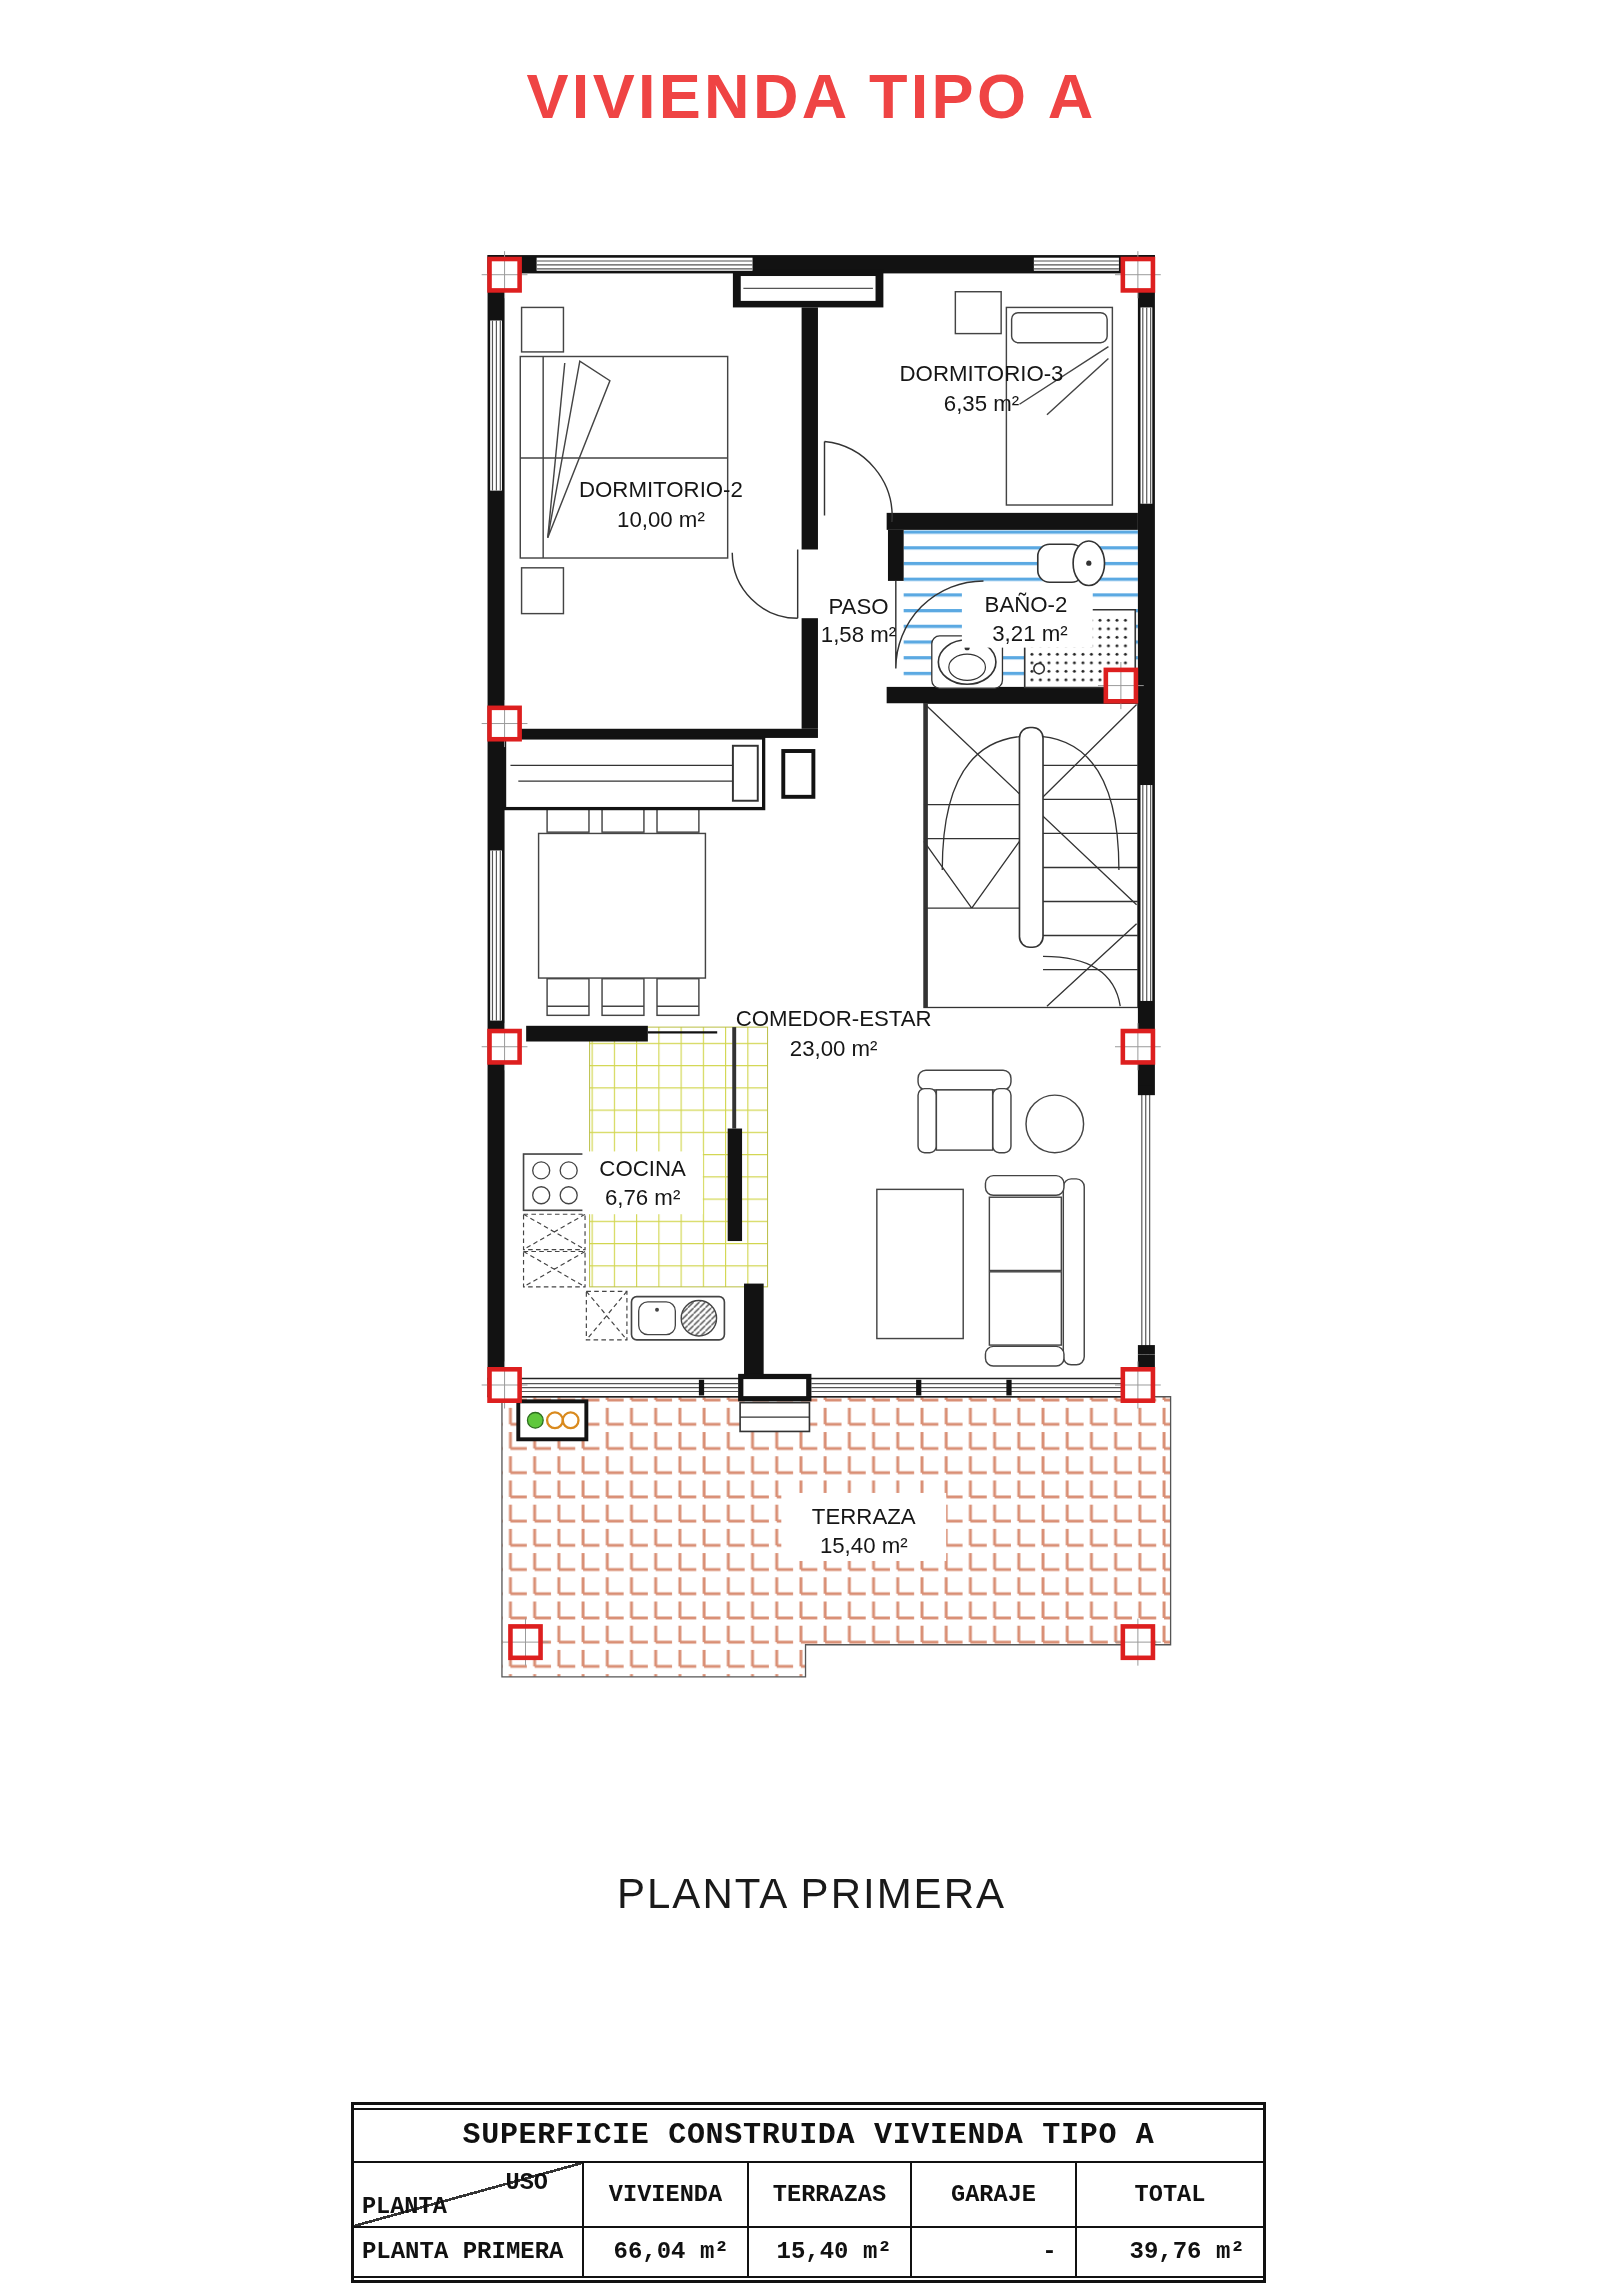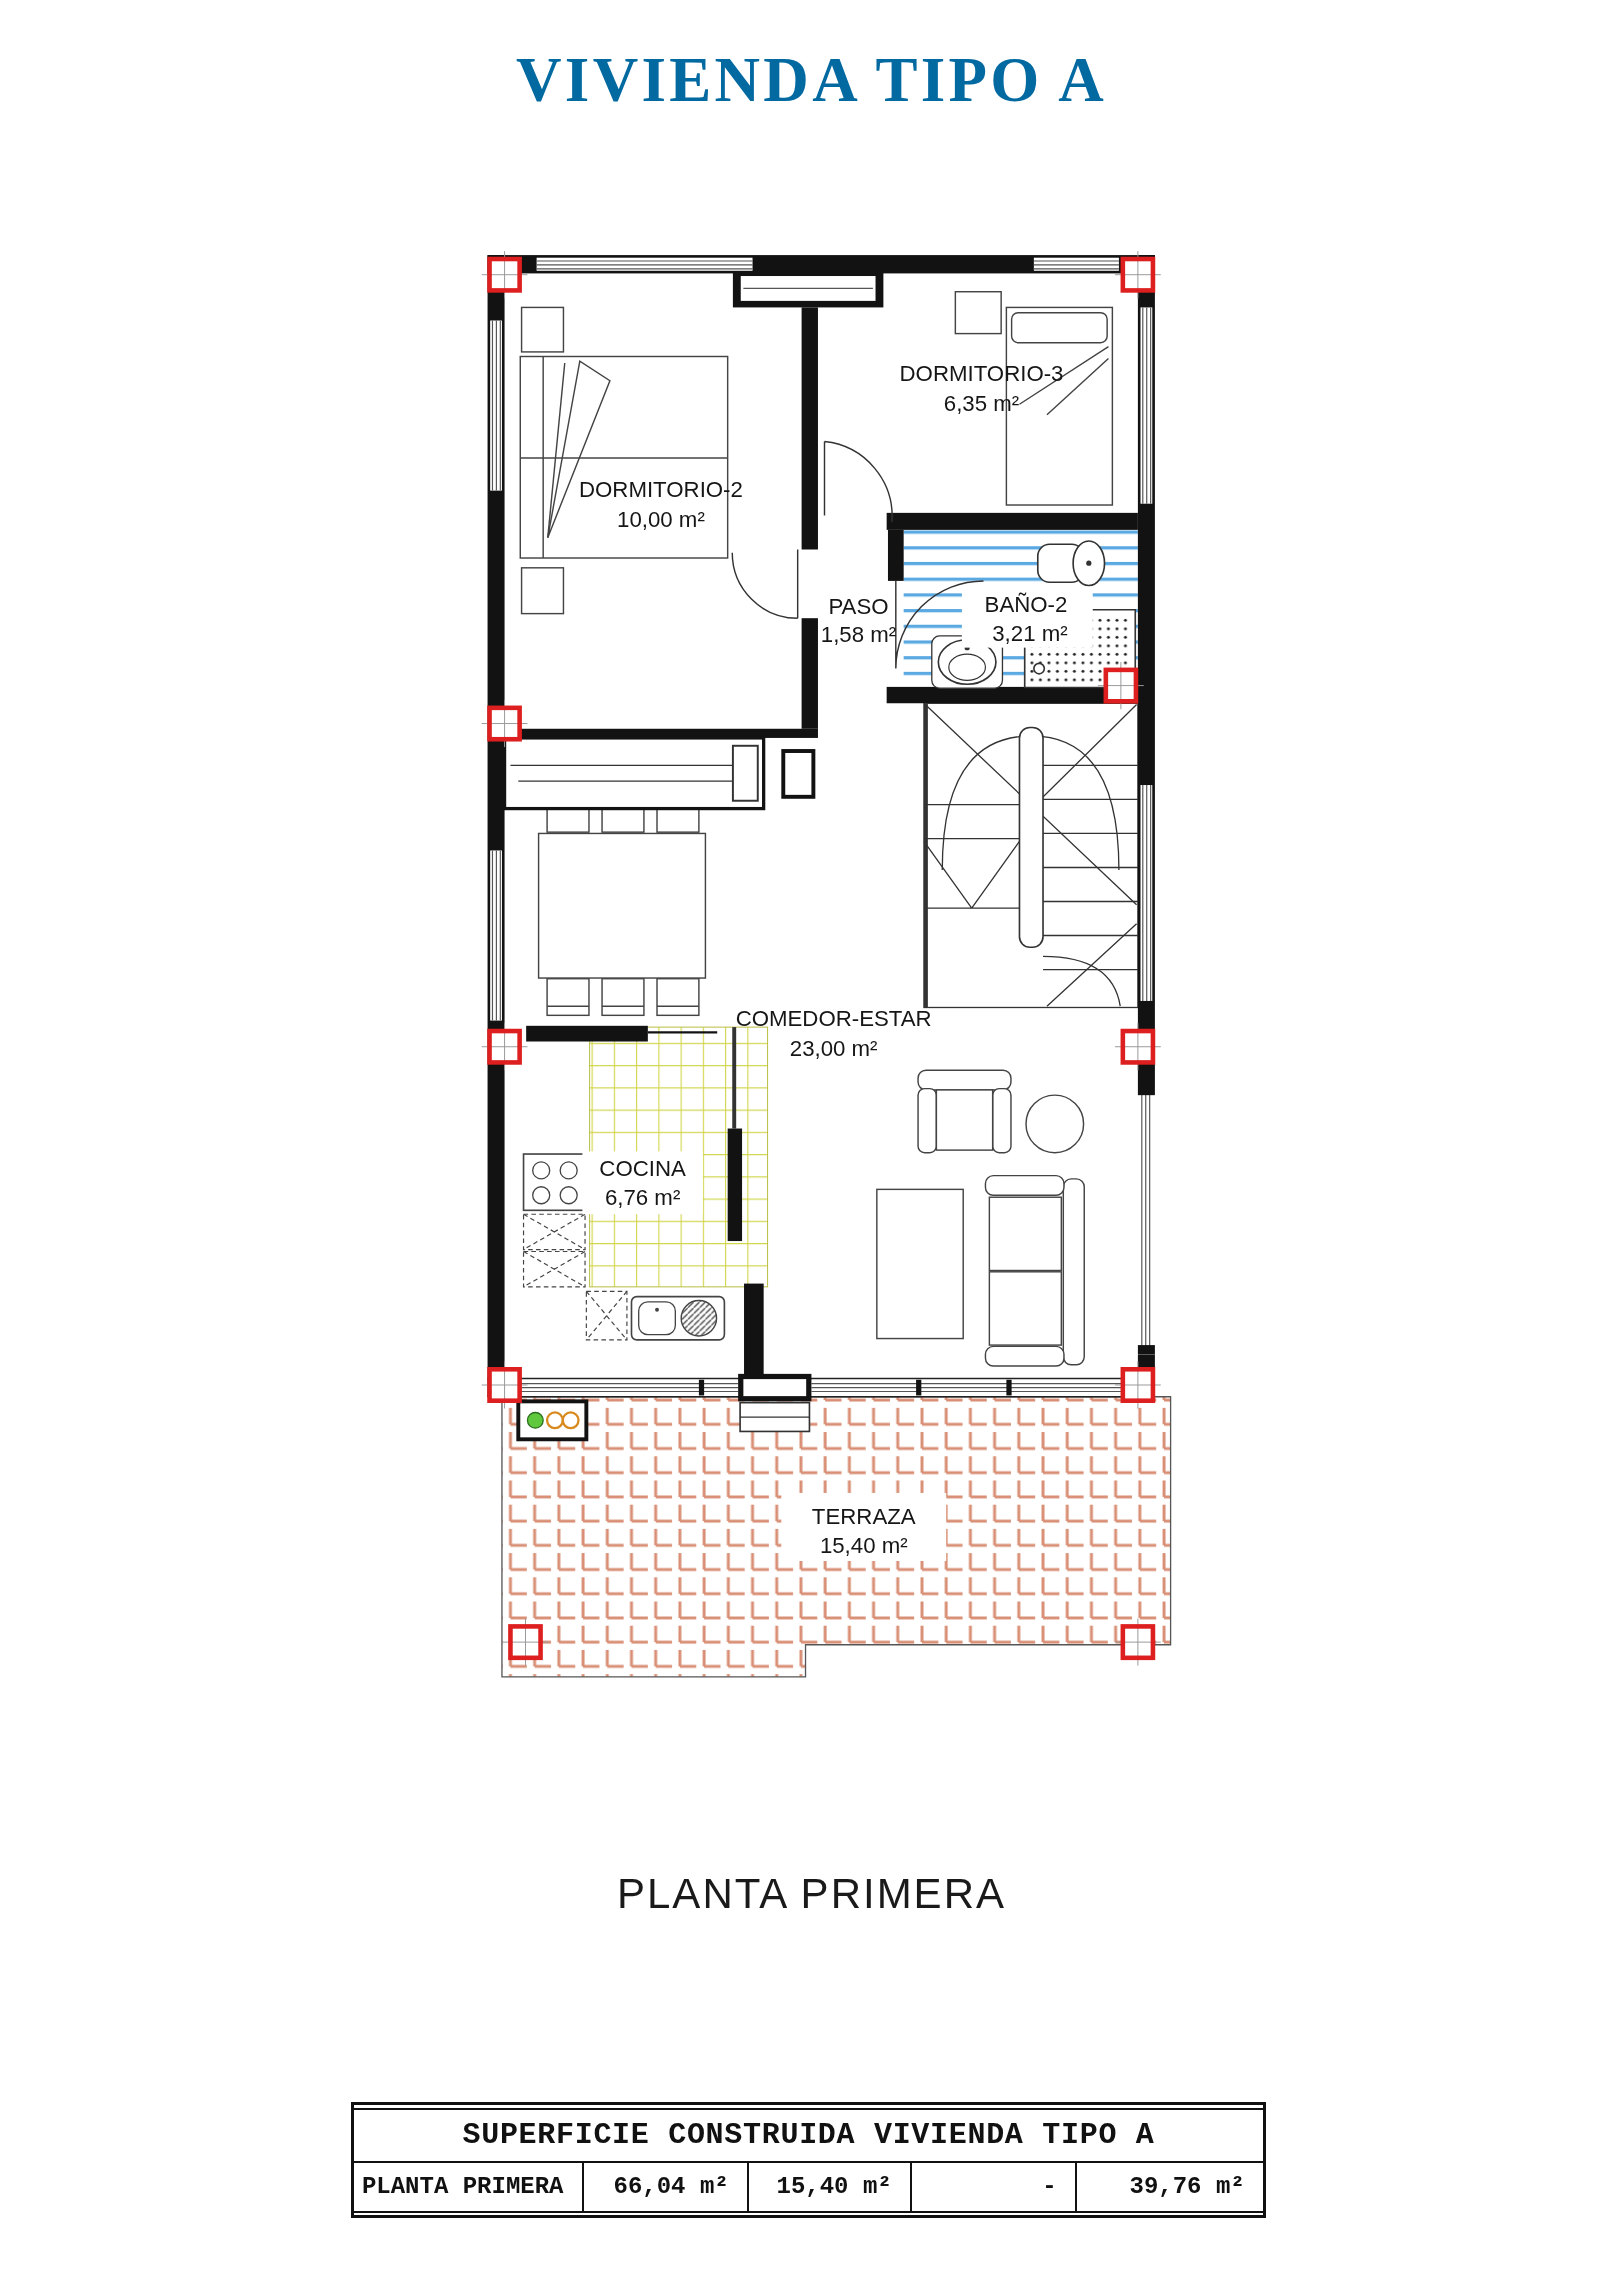--- a/index.html
+++ b/index.html
@@ -1,19 +1,19 @@
 <!DOCTYPE html>
 <html style="font-size:10.5px"><head>
 <meta charset="utf-8">
 <style>
   html,body{margin:0;padding:0;background:#fff;}
   .page{position:relative;width:1623px;height:2295px;background:#ffffff;overflow:hidden;
         font-family:"Liberation Sans",sans-serif;}
-  .title{position:absolute;top:44px;left:0;width:100%;text-align:center;
-         font-size:63px;font-weight:bold;letter-spacing:3.3px;color:#0369a1;font-family:Liberation Serif, serif;}
+  .title{position:absolute;top:60px;left:0;width:100%;text-align:center;
+         font-size:63px;font-weight:bold;letter-spacing:3.3px;color:#ef4444;}
   .plan{position:absolute;left:458px;top:242px;width:733px;height:1459px;}
   .caption{position:absolute;top:1870px;left:0;width:100%;text-align:center;
            font-size:42px;color:#1a1a1a;letter-spacing:2px;}
   .rl{font-family:"Liberation Sans",sans-serif;font-size:34px;fill:#161616;}
 
   .area-table{position:absolute;left:351px;top:2102px;width:915px;border:3.3px solid #111;
               box-sizing:border-box;background:#fff;font-family:Liberation Mono, monospace;}
   .tbl-inner{border-top:2px solid #111;border-bottom:2px solid #111;margin:2.6px 0;}
   .tbl-title{height:51px;line-height:51px;text-align:center;font-size:30px;font-weight:bold;
              color:#111;border-bottom:2.6px solid #111;letter-spacing:0.7px;}
@@ -286,20 +286,30 @@
       <use href="#rcol" x="80" y="2116"></use>
       <use href="#rcol" x="1016" y="2116"></use>
     </g>
   </svg>
 
   <div class="caption">PLANTA PRIMERA</div>
 
   <div class="area-table">
     <div class="tbl-inner">
       <div class="tbl-title">SUPERFICIE CONSTRUIDA VIVIENDA TIPO A</div>
+      <div class="tbl-grid tbl-head">
+        <div class="cell corner">
+          <span class="uso">USO</span>
+          <span class="planta">PLANTA</span>
+        </div>
+        <div class="cell">VIVIENDA</div>
+        <div class="cell">TERRAZAS</div>
+        <div class="cell">GARAJE</div>
+        <div class="cell">TOTAL</div>
+      </div>
       <div class="tbl-grid tbl-row">
         <div class="cell rowlabel">PLANTA PRIMERA</div>
         <div class="cell val">66,04 m²</div>
         <div class="cell val">15,40 m²</div>
         <div class="cell val">-</div>
         <div class="cell val">39,76 m²</div>
       </div>
     </div>
   </div>
 

